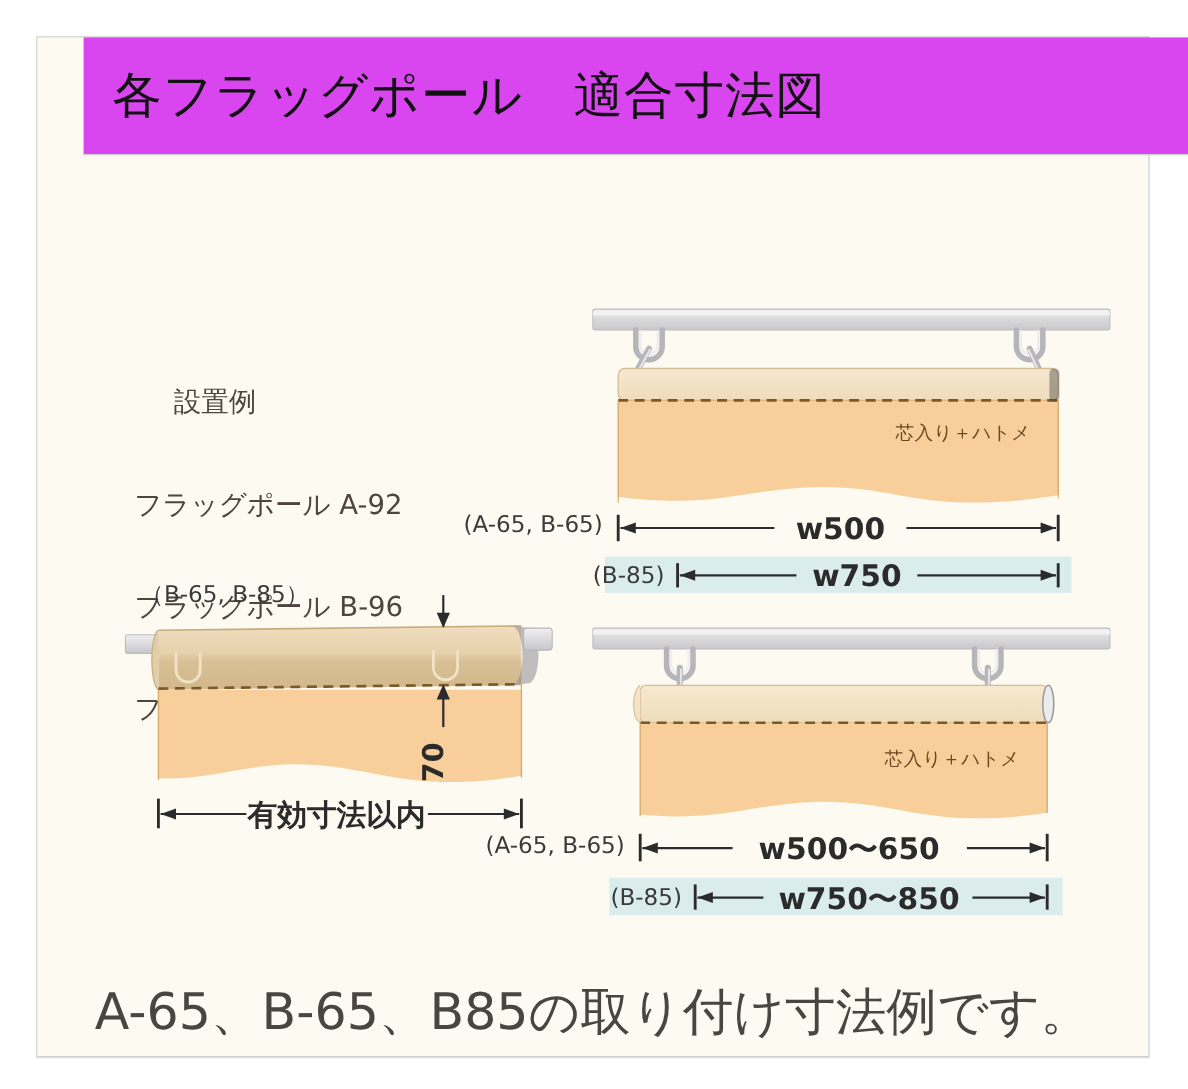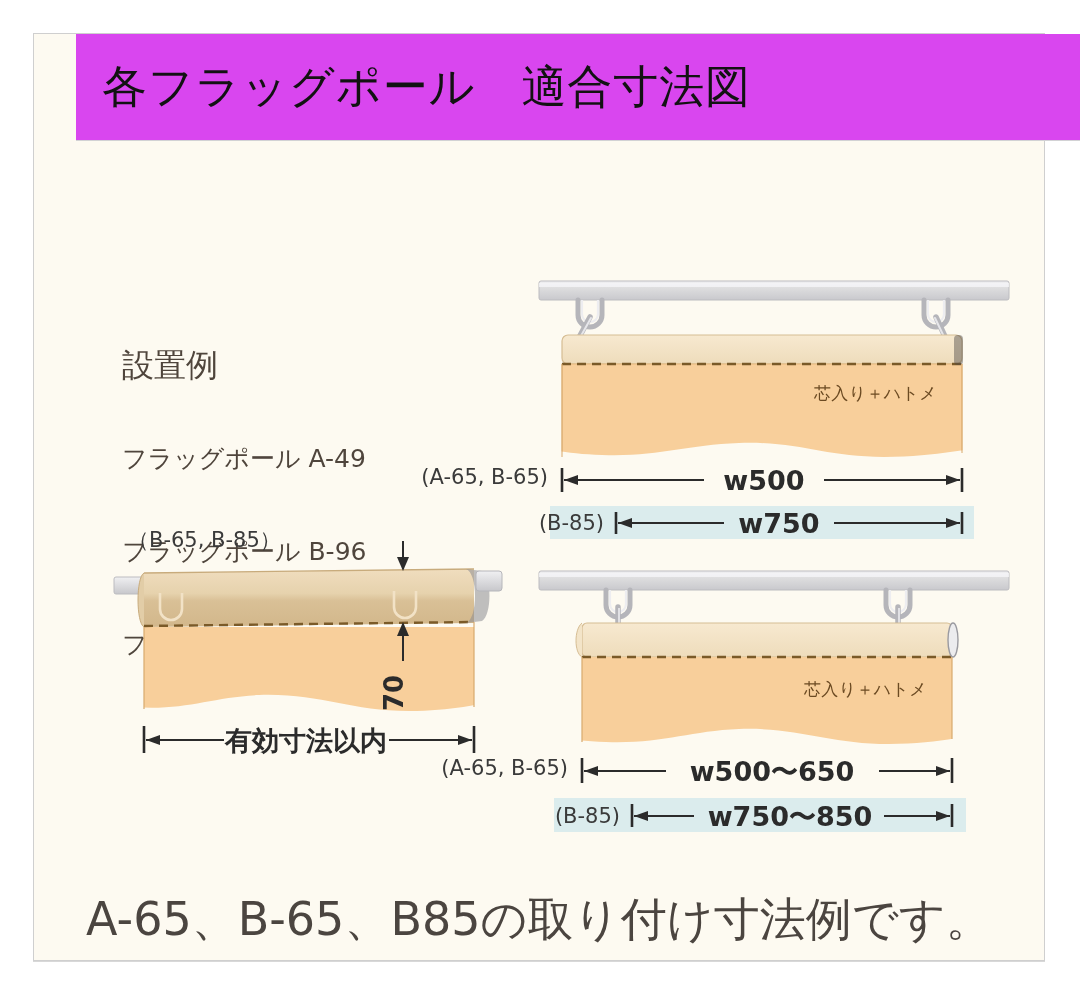--- a/index.html
+++ b/index.html
@@ -42,21 +42,21 @@
   .card-body{position:absolute;left:0;top:107px;width:100%;height:820px;}
 
   
   .legend{
     position:absolute;left:88px;top:147px;
     color:#4f453c;
     font-size:25px;line-height:31px;
     white-space:pre;
     font-family:"DejaVu Sans","Liberation Sans",sans-serif;
   }
-  .legend .lg-head{font-size:32px;}
+  .legend .lg-head{font-size:25px;margin-left:36px;}
 
   
   .stage{position:absolute;}
   #stage-tr{left:490px;top:130px;width:500px;height:270px;}
   #stage-l {left:80px; top:380px;width:440px;height:270px;}
   #stage-br{left:460px;top:420px;width:540px;height:280px;}
 
   svg{display:block;overflow:visible;}
 
   
@@ -82,21 +82,21 @@
   <div class="card">
 
     <div class="card-header">
       <div class="card-title">各フラッグポール　適合寸法図</div>
     </div>
 
     <div class="card-body">
 
       <div class="legend">
         <div class="lg-head">設置例</div>
-        <div>フラッグポール A-49</div>
+        <div>フラッグポール A-92</div>
         <div>フラッグポール B-96</div>
         <div>フラッグポール B-85</div>
       </div>
 
       <div class="stage" id="stage-tr">
         <svg width="500" height="280" viewBox="0 0 500 280">
           <defs>
             <linearGradient id="poleGrad" x1="0" y1="0" x2="0" y2="1">
               <stop offset="0" stop-color="#f2f2f4"></stop>
               <stop offset="0.35" stop-color="#dededf"></stop>

